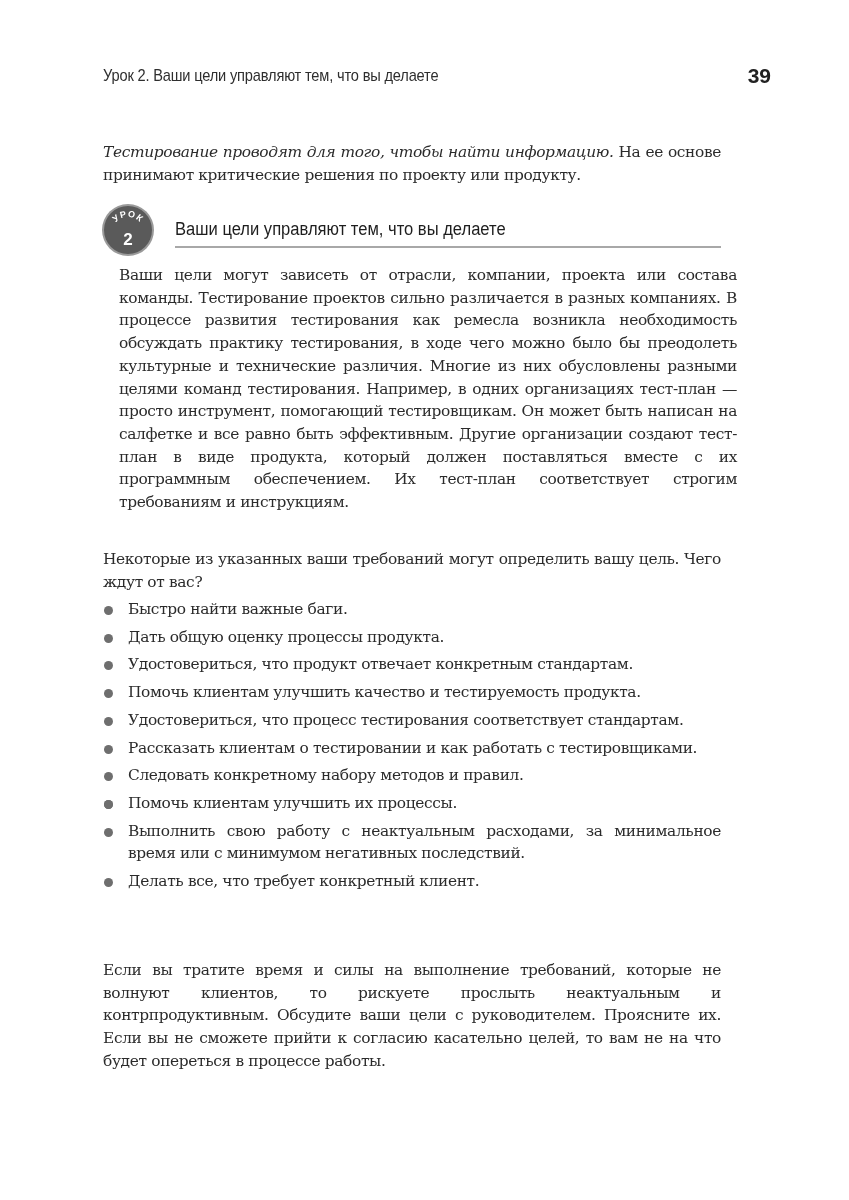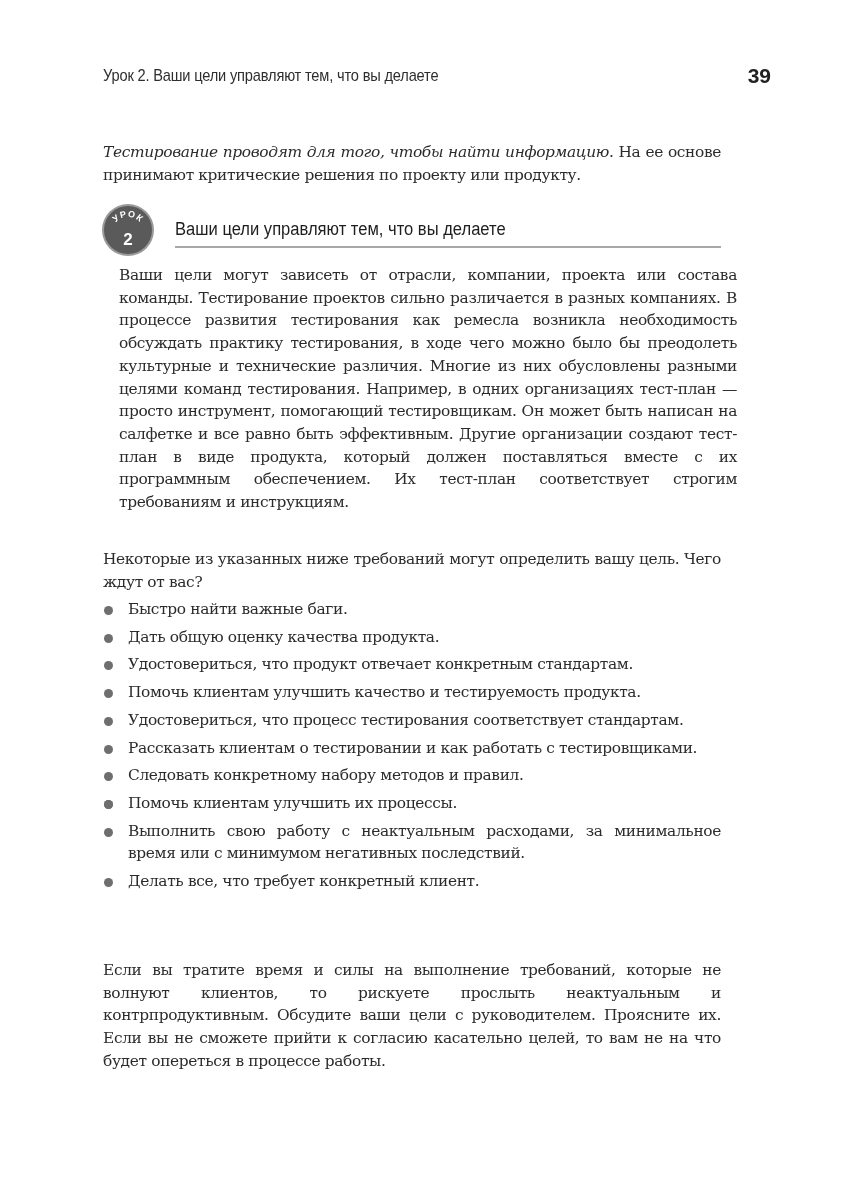--- a/index.html
+++ b/index.html
@@ -88,26 +88,26 @@
   </svg>
   <div class="lesson-title">Ваши цели управляют тем, что вы делаете</div>
   <div class="lesson-rule"></div>
 </div>
 
 <div class="body-text para1">
   <p>Ваши цели могут зависеть от отрасли, компании, проекта или состава команды. Тестирование проектов сильно различается в разных компаниях. В процессе развития тестирования как ремесла возникла необходимость обсуждать практику тестирования, в ходе чего можно было бы преодолеть культурные и технические различия. Многие из них обусловлены разными целями команд тестирования. Например, в одних организациях тест-план — просто инструмент, помогающий тестировщикам. Он может быть написан на салфетке и все равно быть эффективным. Другие организации создают тест-план в виде продукта, который должен поставляться вместе с их программным обеспечением. Их тест-план соответствует строгим требованиям и инструкциям.</p>
 </div>
 
 <div class="body-text para2">
-  <p>Некоторые из указанных ниже требований могут определить вашу цель. Чего ждут от вас?</p>
+  <p>Некоторые из указанных ваши требований могут определить вашу цель. Чего ждут от вас?</p>
 </div>
 
 <ul class="bullets">
   <li><span class="bullet-dot"></span><span>Быстро найти важные баги.</span></li>
-  <li><span class="bullet-dot"></span><span>Дать общую оценку качества продукта.</span></li>
+  <li><span class="bullet-dot"></span><span>Дать общую оценку процессы продукта.</span></li>
   <li><span class="bullet-dot"></span><span>Удостовериться, что продукт отвечает конкретным стандартам.</span></li>
   <li><span class="bullet-dot"></span><span>Помочь клиентам улучшить качество и тестируемость продукта.</span></li>
   <li><span class="bullet-dot"></span><span>Удостовериться, что процесс тестирования соответствует стандартам.</span></li>
   <li><span class="bullet-dot"></span><span>Рассказать клиентам о тестировании и как работать с тестировщиками.</span></li>
   <li><span class="bullet-dot"></span><span>Следовать конкретному набору методов и правил.</span></li>
   <li><span class="bullet-dot"></span></li>
   <li><span class="bullet-dot"></span><span>Помочь клиентам улучшить их процессы.</span></li>
   <li><span class="bullet-dot"></span><span>Выполнить свою работу с неактуальным расходами, за минимальное время или с минимумом негативных последствий.</span></li>
   <li><span class="bullet-dot"></span><span>Делать все, что требует конкретный клиент.</span></li>
 </ul>

